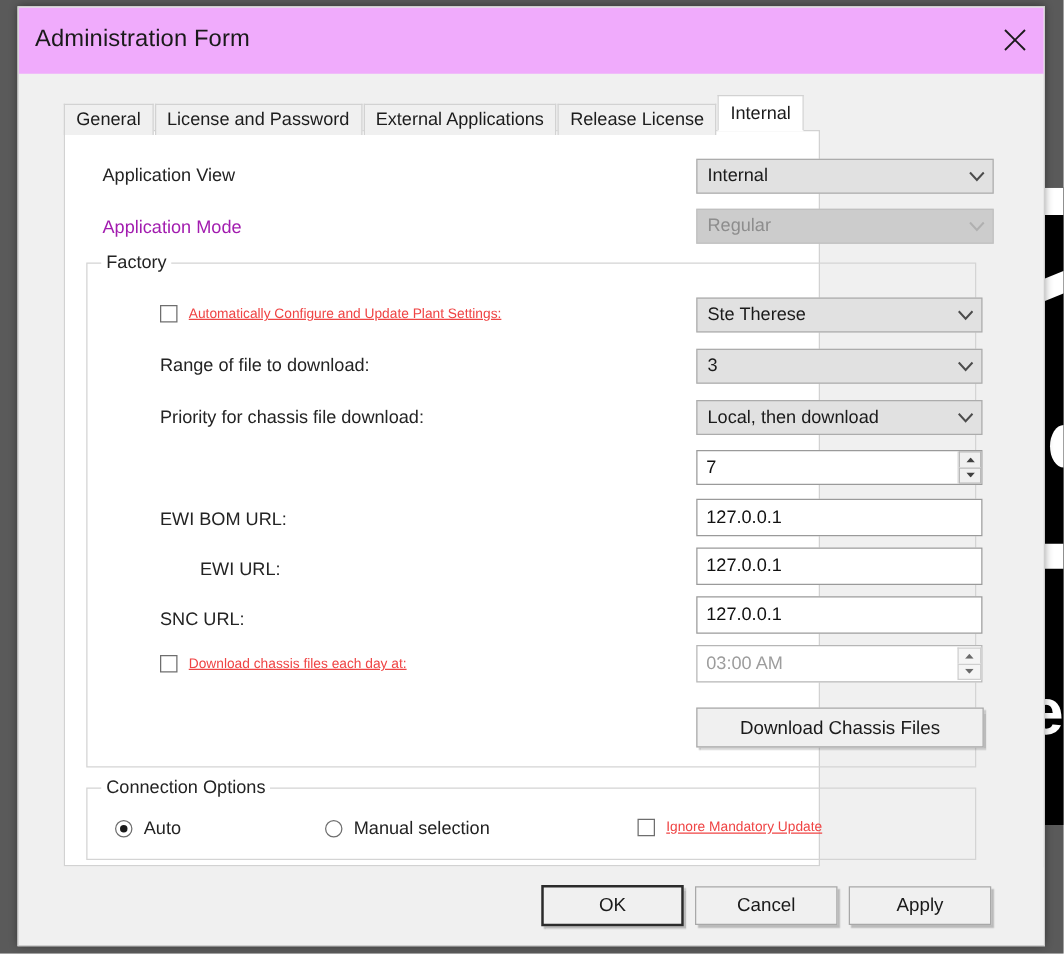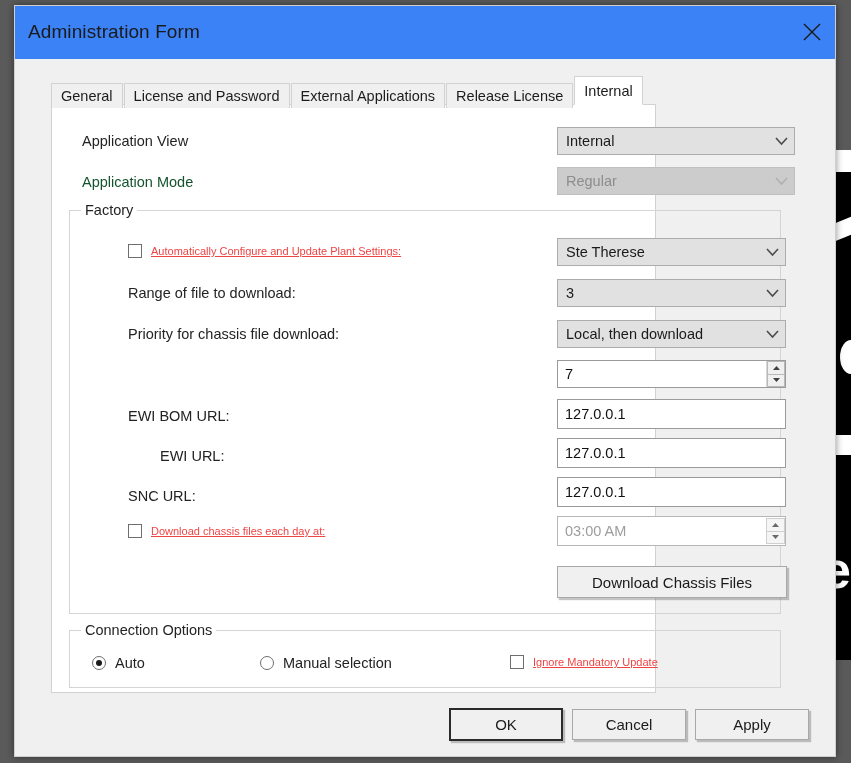--- a/index.html
+++ b/index.html
@@ -53,21 +53,21 @@
     background: #f0f0f0;
     box-shadow: 0 0 7px rgba(0,0,0,0.45);
     border: 1px solid #cfcfcf;
     box-sizing: border-box;
     overflow: hidden;
   }
 
   .titlebar {
     position: relative;
     height: 53px;
-    background: #3b82f6;
+    background: #f0abfc;
     border-bottom: 1px solid #f0f0f0;
   }
   .title-text {
     position: absolute;
     left: 13px;
     top: 15px;
     font-size: 19px;
     color: #1a1a1a;
     font-family: "Liberation Sans", sans-serif;
     letter-spacing: 0.1px;
@@ -131,21 +131,21 @@
     border: 1px solid #d2d2d2;
     box-sizing: border-box;
   }
 
   .form-label {
     position: absolute;
     font-size: 14.5px;
     color: #232323;
     white-space: nowrap;
   }
-  .form-label.disabled { color: #14532d; }
+  .form-label.disabled { color: #a21caf; }
 
   
   .combo {
     position: absolute;
     height: 28px;
     background: #e1e1e1;
     border: 1px solid #acacac;
     box-sizing: border-box;
     display: flex;
     align-items: center;
@@ -286,21 +286,21 @@
     font-size: 15px;
     color: #1a1a1a;
     box-shadow: 2px 2px 1px rgba(90,90,90,0.35);
   }
   .pushbtn.default {
     border: 2px solid #2b2b2b;
   }
 
   .footer-area {
     position: absolute;
-    left: 16px;
+    left: 0;
     top: 688px;
     width: 100%;
     height: 64px;
     background: #f0f0f0;
   }
 </style>
 </head>
 <body>
 
 <div id="desktop">

